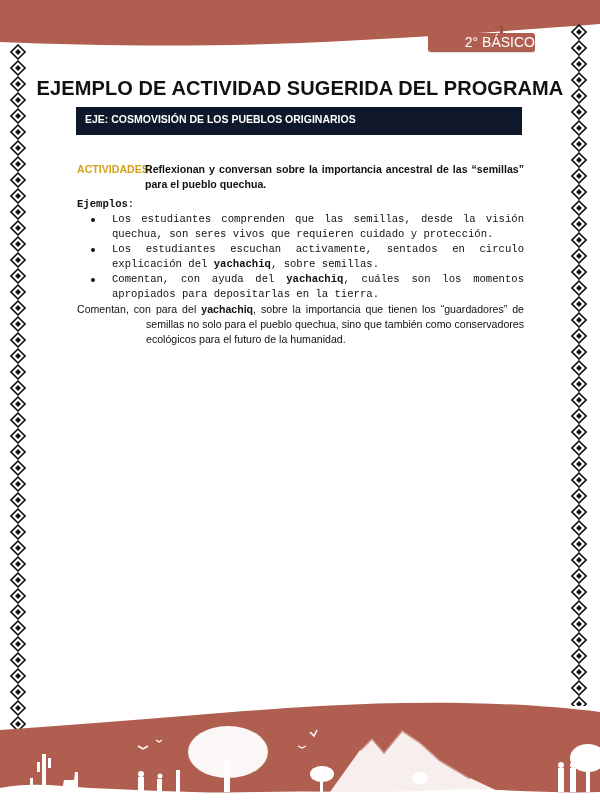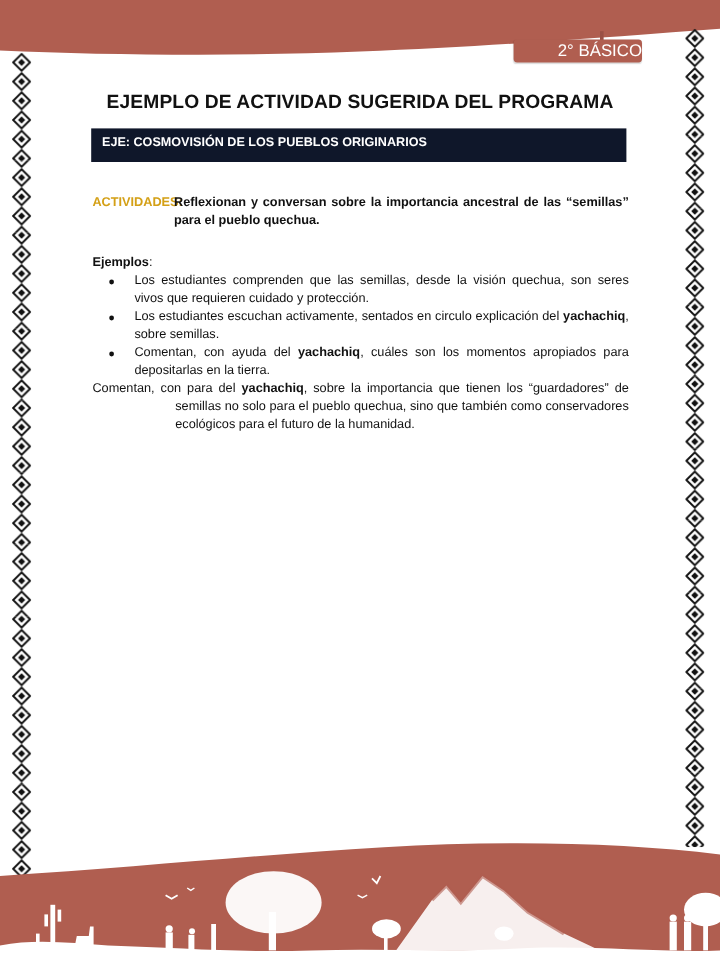--- a/index.html
+++ b/index.html
@@ -19,35 +19,35 @@
     .badge-stem {
       position: absolute; left: 500px; top: 26px; width: 3px; height: 8px; background: #9a5045;
     }
     .border-strip {
       position: absolute; width: 16px;
     }
     .border-left { left: 10px; top: 44px; height: 686px; }
     .border-right { left: 571px; top: 24px; height: 682px; }
     .page-title {
       position: absolute; left: 0; top: 77px; width: 600px; text-align: center;
-      font-weight: bold; font-size: 16px; letter-spacing: 0.1px; color: #111;
+      font-weight: bold; font-size: 20px; letter-spacing: 0.1px; color: #111;
     }
     .eje-bar {
       position: absolute; left: 76px; top: 107px; width: 446px; height: 28px;
       background: #0f172a; color: #fff; font-weight: bold; font-size: 10.5px;
       line-height: 24px; padding-left: 9px; box-sizing: border-box;
     }
     .content {
       position: absolute; left: 77px; top: 162px; width: 447px;
       font-size: 10.6px; line-height: 15px; color: #111;
     }
     .act-row { display: flex; }
     .act-label { color: #d4a017; font-weight: bold; width: 68px; flex: none; }
     .act-text { font-weight: bold; text-align: justify; }
-    .ejemplos { margin-top: 20px; }
+    .ejemplos { margin-top: 5px; font-family: Liberation Mono, monospace; }
     .ejemplos-label { font-weight: bold; }
     ul.bullets { list-style: none; margin: 0; padding: 0; }
     ul.bullets li { position: relative; padding-left: 35px; text-align: justify; }
     ul.bullets li .dot {
       position: absolute; left: 14px; top: 6px; width: 4px; height: 4px;
       border-radius: 50%; background: #111;
     }
     b.kw { font-weight: bold; }
     .comentan { text-indent: -69px; padding-left: 69px; text-align: justify; margin-left: 0; }
     .footer { position: absolute; left: 0; top: 690px; width: 600px; height: 110px; }

